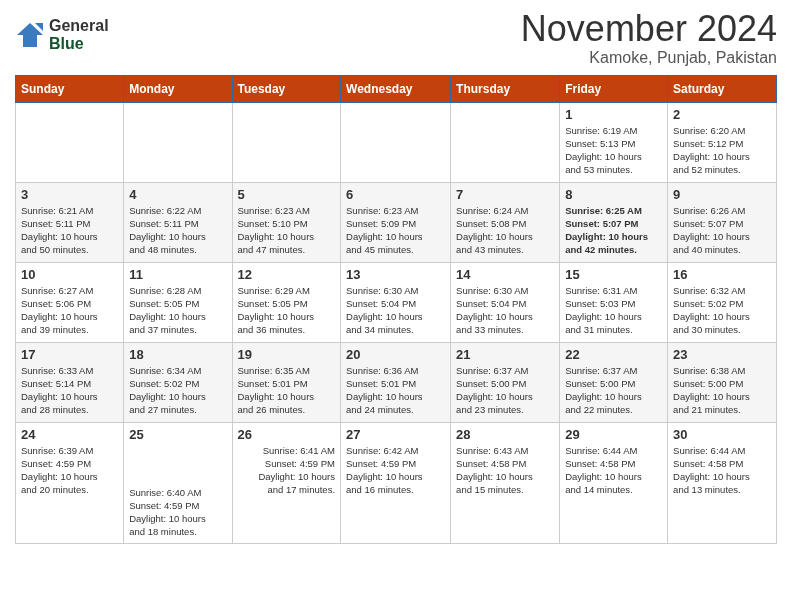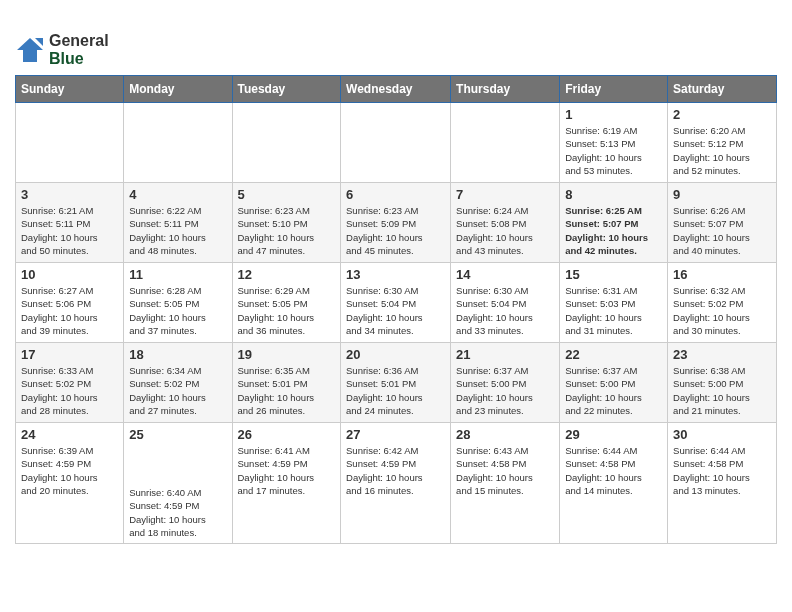--- a/index.html
+++ b/index.html
@@ -4,21 +4,21 @@
   <style>
     * { box-sizing: border-box; margin: 0; padding: 0; }
     body {
       font-family: Arial, sans-serif;
       background: #fff;
       width: 792px;
       min-height: 612px;
     }
     .page {
       width: 792px;
-      padding: 24px 15px;
+      padding: 9px 15px;
     }
     .header {
       display: flex;
       justify-content: space-between;
       align-items: flex-start;
       margin-bottom: 8px;
     }
     .logo {
       display: flex;
       align-items: center;
@@ -56,21 +56,21 @@
     .location {
       font-size: 16px;
       color: #555;
     }
     .calendar-table {
       width: 100%;
       border-collapse: collapse;
       border: 1px solid #ccc;
     }
     .calendar-table th {
-      background-color: #737373;
+      background-color: #c2410c;
       color: white;
       font-size: 12px;
       font-weight: bold;
       padding: 6px 5px;
       text-align: left;
       border: 1px solid #2d69a8;
     }
     .calendar-table td {
       vertical-align: top;
       border: 1px solid #ccc;
@@ -105,20 +105,24 @@
   <div class="header">
     <div class="logo">
       <svg class="logo-icon" viewBox="0 0 30 28" xmlns="http://www.w3.org/2000/svg">
         <polygon points="15,2 28,14 22,14 22,26 8,26 8,14 2,14" fill="#3a7abf"></polygon>
         <polygon points="20,2 28,10 28,2" fill="#3a7abf"></polygon>
       </svg>
       <div class="logo-text">
         <span class="logo-general">General</span>
         <span class="logo-blue">Blue</span>
       </div>
+    </div>
+    <div class="title-section">
+      <div class="month-title">November 2024</div>
+      <div class="location">Kamoke, Punjab, Pakistan</div>
     </div>
   </div>
 
   <table class="calendar-table">
     <thead>
       <tr>
         <th>Sunday</th>
         <th>Monday</th>
         <th>Tuesday</th>
         <th>Wednesday</th>
@@ -248,21 +252,21 @@
             <div class="day-info" style="white-space: pre-line;">Sunrise: 6:32 AM
 Sunset: 5:02 PM
 Daylight: 10 hours
 and 30 minutes.</div>
           </td>
         </tr>
         <tr>
           <td>
             <div class="day-number">17</div>
             <div class="day-info" style="white-space: pre-line;">Sunrise: 6:33 AM
-Sunset: 5:02 PM
+Sunset: 5:14 PM
 Daylight: 10 hours
 and 28 minutes.</div>
           </td>
           <td>
             <div class="day-number">18</div>
             <div class="day-info" style="white-space: pre-line;">Sunrise: 6:34 AM
 Sunset: 5:02 PM
 Daylight: 10 hours
 and 27 minutes.</div>
           </td>
@@ -312,21 +316,21 @@
           </td>
           <td>
             <div class="day-number">25</div>
             <div class="day-info" style="white-space: pre-line; margin-top: 44px;">Sunrise: 6:40 AM
 Sunset: 4:59 PM
 Daylight: 10 hours
 and 18 minutes.</div>
           </td>
           <td>
             <div class="day-number">26</div>
-            <div class="day-info" style="white-space: pre-line;">Sunrise: 6:41 AM
+            <div class="day-info" style="white-space: pre-line; text-align: right;">Sunrise: 6:41 AM
 Sunset: 4:59 PM
 Daylight: 10 hours
 and 17 minutes.</div>
           </td>
           <td>
             <div class="day-number">27</div>
             <div class="day-info" style="white-space: pre-line;">Sunrise: 6:42 AM
 Sunset: 4:59 PM
 Daylight: 10 hours
 and 16 minutes.</div>

